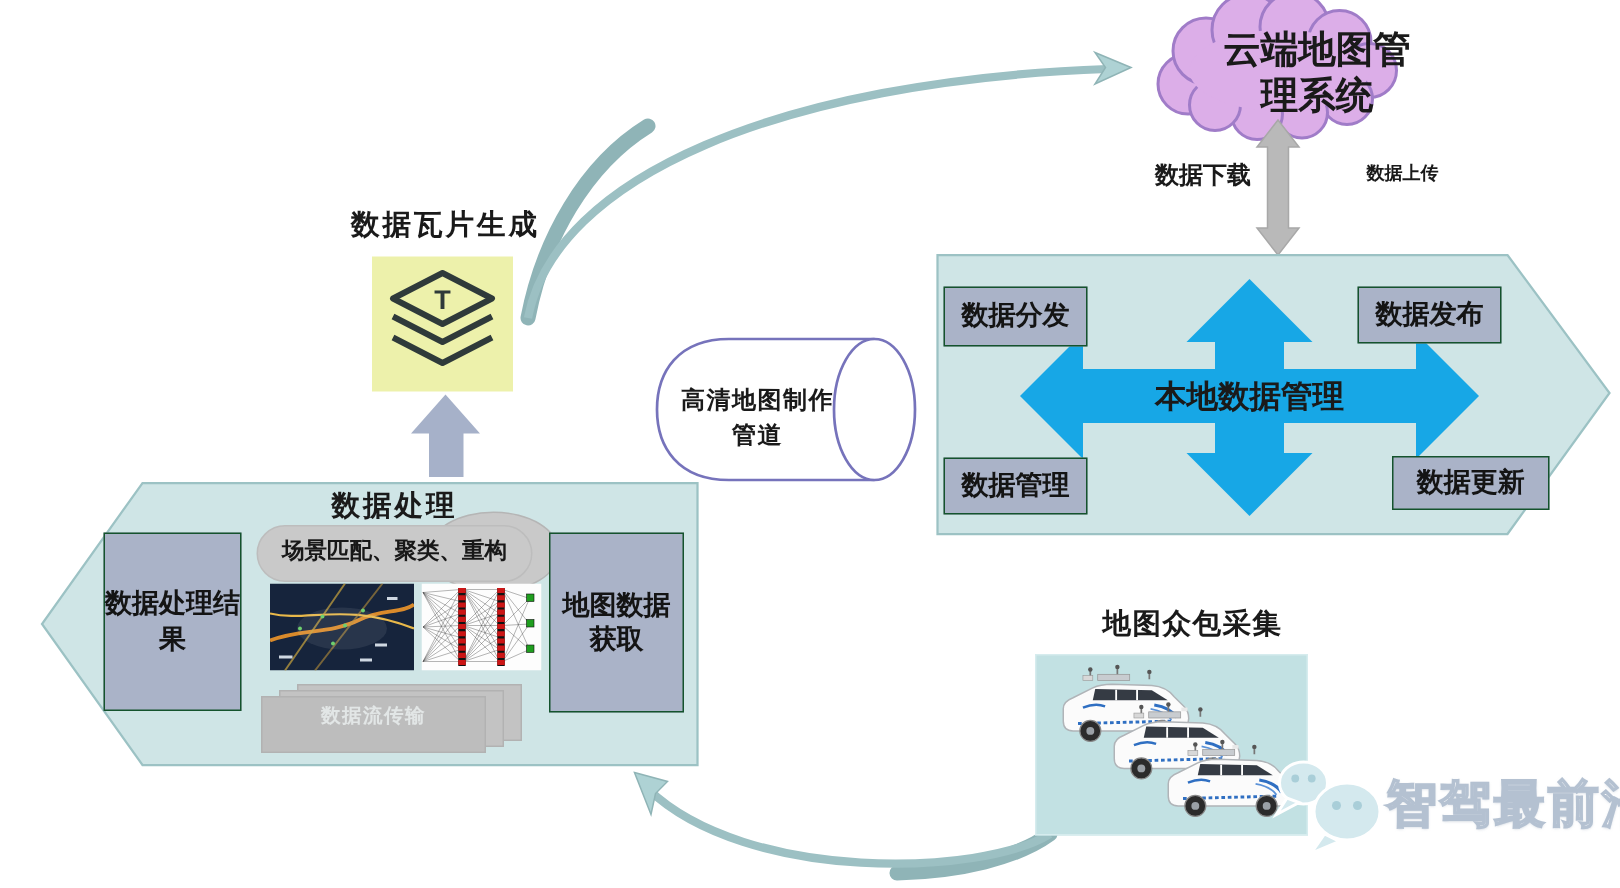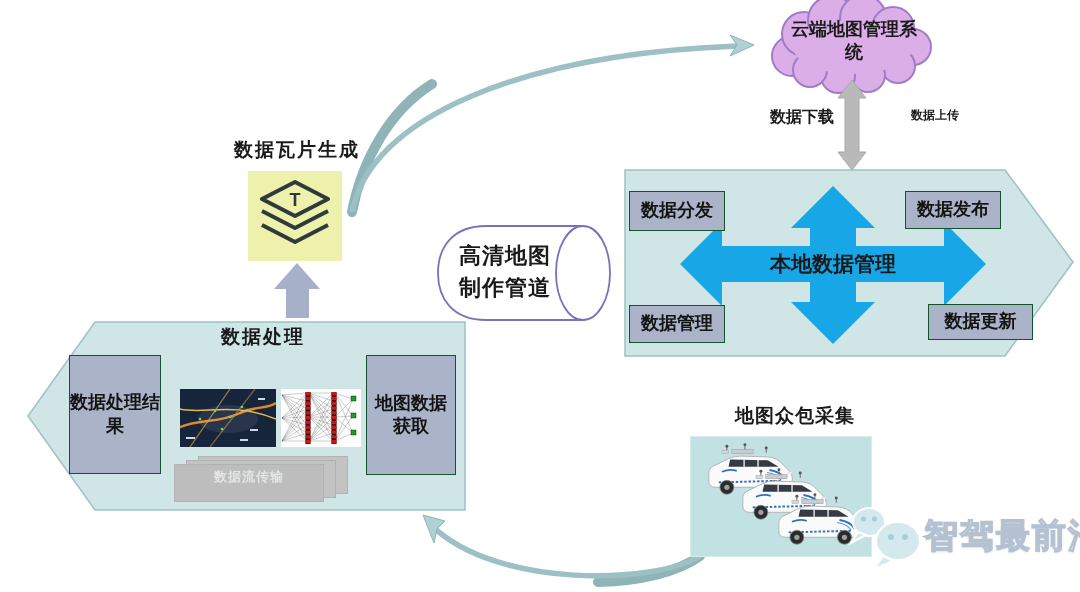--- a/index.html
+++ b/index.html
@@ -88,55 +88,60 @@
 
     <polygon points="297,263 274,289 286,289 286,318 309,318 309,289 320,289" fill="#a6b1c9"></polygon>
 
     <g>
       <path d="M700,556 C678,572 640,581 598,582" fill="none" stroke="#8fb4b7" stroke-width="10" stroke-linecap="round"></path>
       <path d="M700,556 C655,584 498,589 432,526" fill="none" stroke="#9cc0c3" stroke-width="5.5"></path>
       <polygon points="423,515 445,521 437,529 434,543" fill="#aed2d4" stroke="#8fb4b6" stroke-width="1"></polygon>
     </g>
   </svg>
 
-  <div class="abs lbl serif" style="left:788px;top:18px;width:132px;font-size:18px;line-height:1.25;">云端地图管理系统</div>
+  <div class="abs lbl serif" style="left:812px;top:18px;width:132px;font-size:25px;line-height:1.25;">云端地图管理系统</div>
 
   <div class="abs lbl serif" style="left:767px;top:107px;width:70px;font-size:16px;">数据下载</div>
   <div class="abs lbl serif" style="left:900px;top:107px;width:70px;font-size:12px;">数据上传</div>
 
   <div class="abs gbox right" style="left:629px;top:191px;width:96px;height:40px;">
       <span>数据分发</span>
     </div>
   <div class="abs gbox right" style="left:905px;top:191px;width:96px;height:38px;">
       <span>数据发布</span>
     </div>
   <div class="abs gbox right" style="left:629px;top:305px;width:96px;height:38px;">
       <span>数据管理</span>
     </div>
   <div class="abs gbox right" style="left:928px;top:304px;width:105px;height:36px;">
       <span>数据更新</span>
     </div>
   <div class="abs lbl serif" style="left:752px;top:250px;width:162px;font-size:21px;">本地数据管理</div>
 
-  <div class="abs lbl serif" style="left:454px;top:240px;width:102px;font-size:22px;line-height:1.45;letter-spacing:1px;">高清地图制作管道</div>
+  <div class="abs lbl serif" style="left:454px;top:256px;width:102px;font-size:16px;line-height:1.45;letter-spacing:1px;">高清地图制作管道</div>
 
   <div class="abs lbl serif" style="left:222px;top:137px;width:150px;font-size:19px;letter-spacing:2px;">数据瓦片生成</div>
   <div class="abs" id="tile-box">
     <svg width="78" height="72" viewBox="0 0 78 72">
       <g fill="none" stroke="#2f3a3a" stroke-width="4" stroke-linejoin="round">
         <polygon points="39,2 72,19 39,36 6,19"></polygon>
         <path d="M6,31 L39,48 L72,31"></path>
         <path d="M6,45 L39,62 L72,45"></path>
       </g>
       <text x="39" y="26" text-anchor="middle" font-size="18" font-weight="bold" fill="#2f3a3a" font-family="Liberation Sans, sans-serif">T</text>
     </svg>
   </div>
 
   <div class="abs lbl serif" style="left:198px;top:324px;width:130px;font-size:19px;letter-spacing:2px;">数据处理</div>
 
+  <div class="abs" id="pill">
+    <div class="ellipse"></div>
+    <div class="rrect"></div>
+    <div class="txt sans">场景匹配、聚类、重构</div>
+  </div>
 
   <svg class="abs" style="left:180px;top:389px;" width="96" height="58" viewBox="0 0 96 58">
     <rect width="96" height="58" fill="#16243c"></rect>
     <path d="M0,38 C20,30 40,34 60,24 C75,17 88,20 96,14" fill="none" stroke="#d98a2b" stroke-width="2.5"></path>
     <path d="M0,20 C25,26 50,12 96,30" fill="none" stroke="#e8b84a" stroke-width="1.4"></path>
     <path d="M10,58 L50,0" stroke="#caa53e" stroke-width="1.3" opacity="0.7"></path>
     <path d="M30,58 L75,0" stroke="#b8903a" stroke-width="1.3" opacity="0.6"></path>
     <ellipse cx="48" cy="30" rx="30" ry="14" fill="#ffffff" opacity="0.08"></ellipse>
     <g fill="#6ed06e">
         <circle cx="20" cy="30" r="1.3"></circle>

